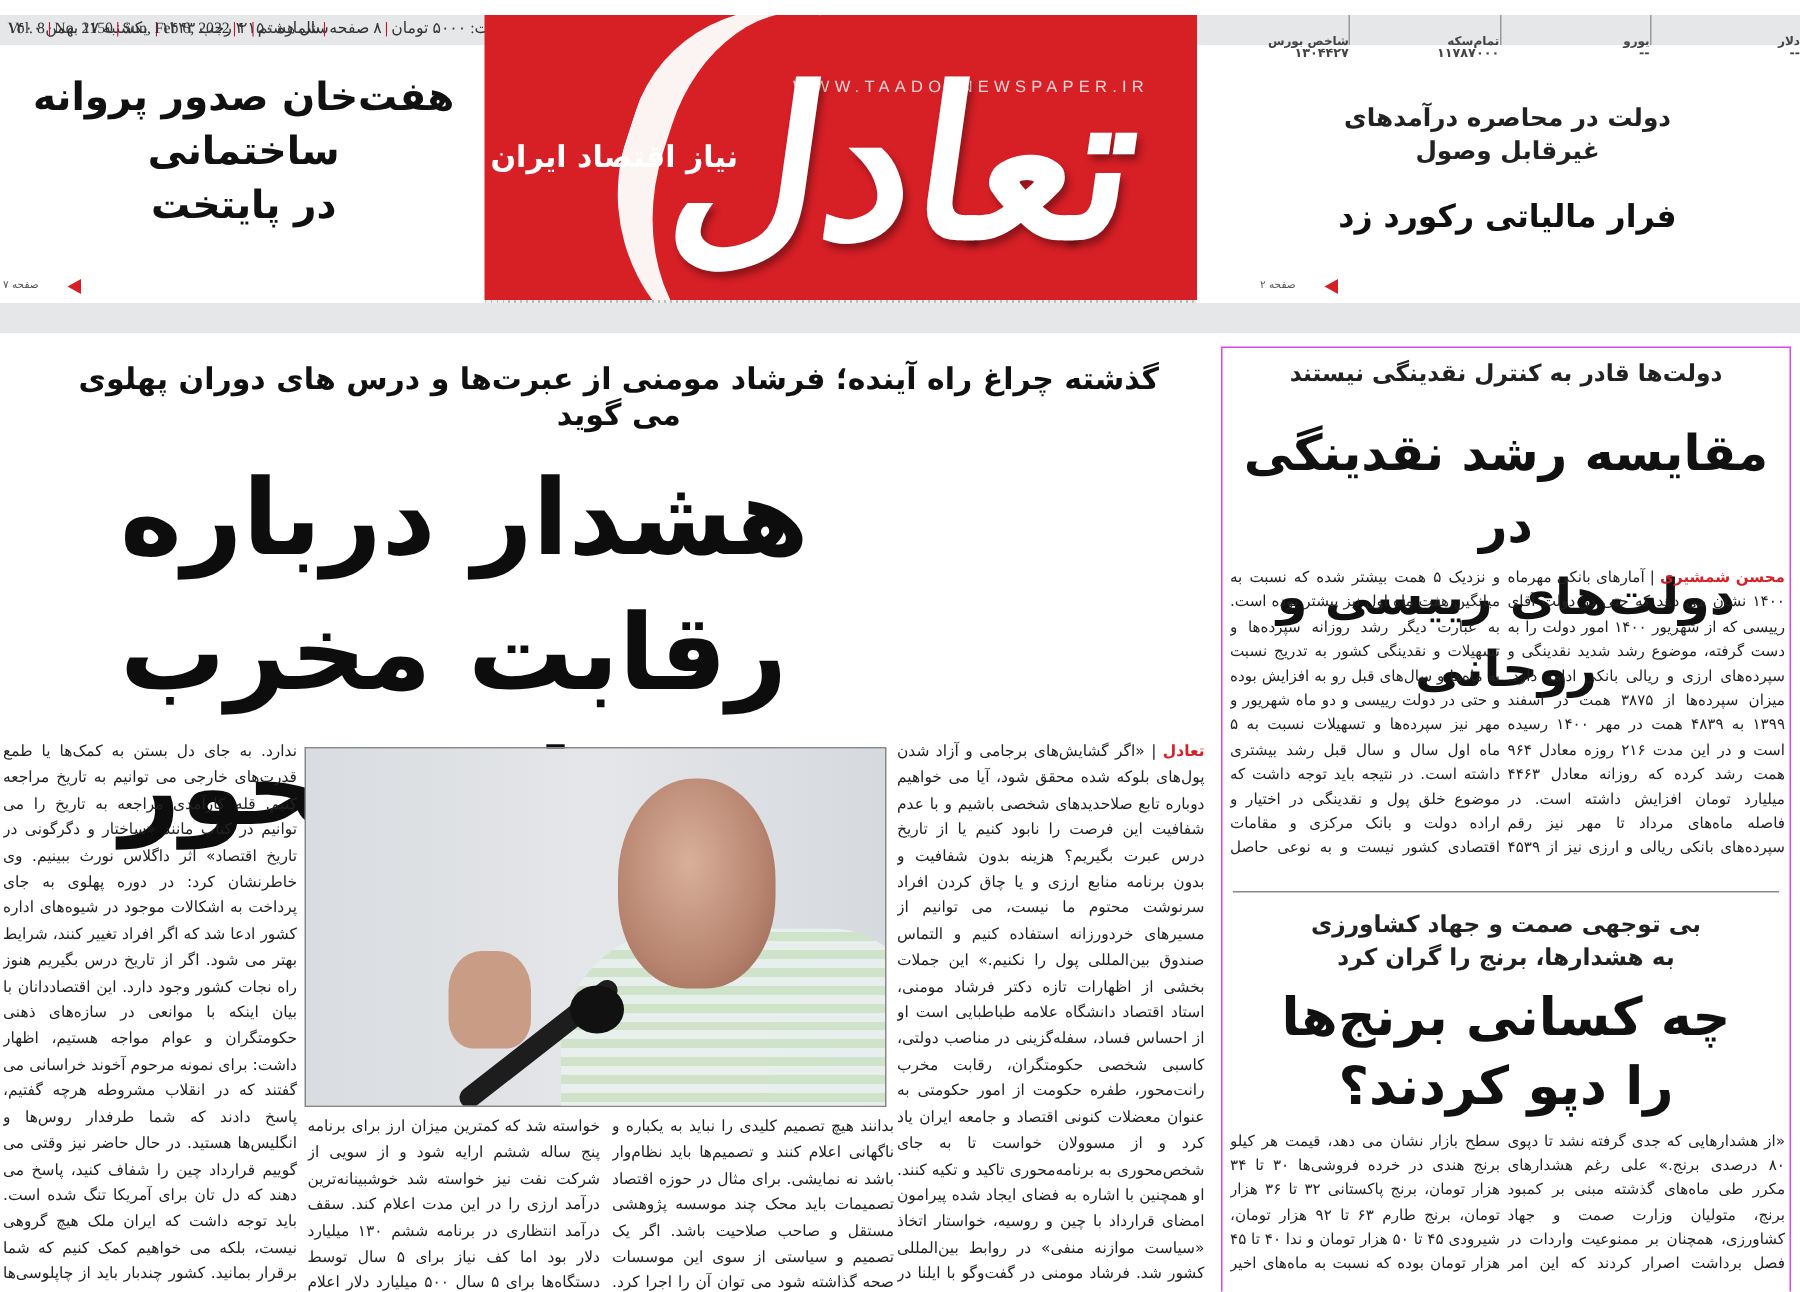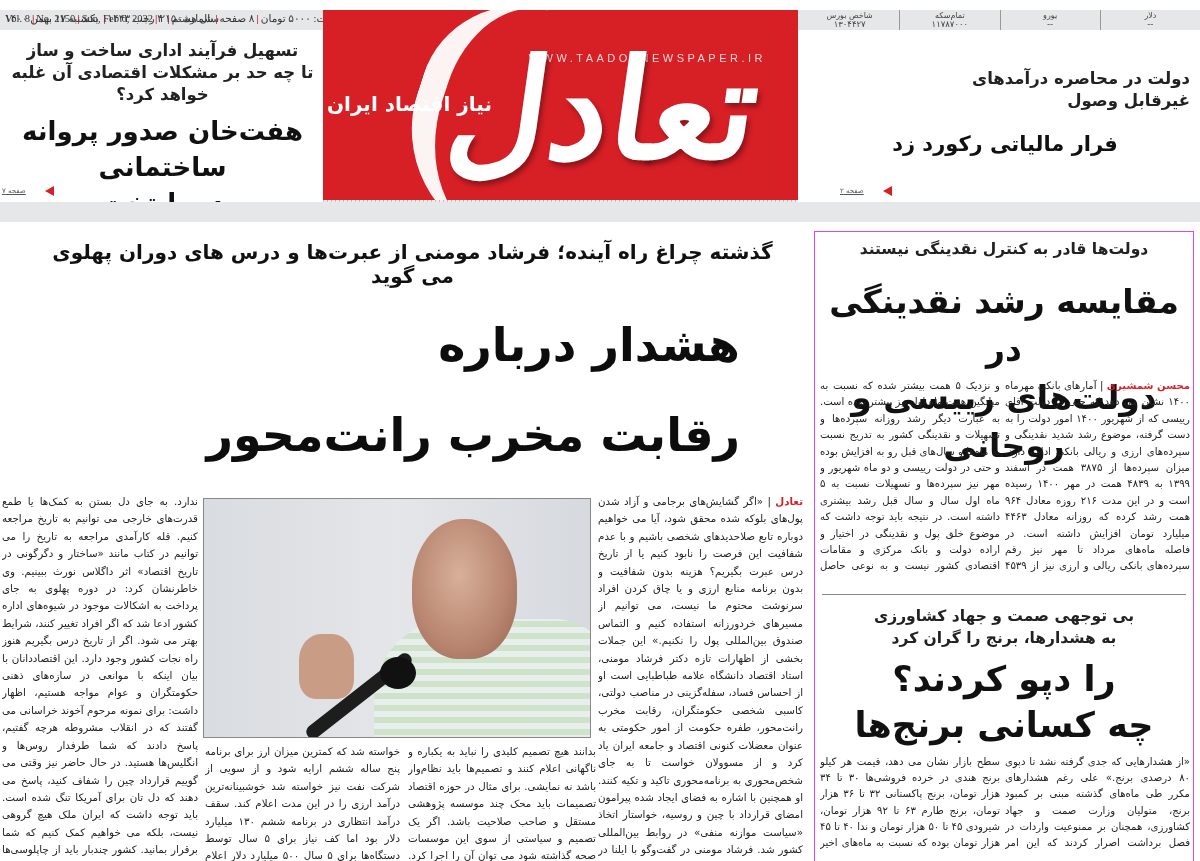--- a/index.html
+++ b/index.html
@@ -5,51 +5,51 @@
   * { box-sizing: border-box; margin: 0; padding: 0; }
   html, body { width: 1200px; height: 861px; overflow: hidden; background: #ffffff; }
   body { font-family: "DejaVu Sans", sans-serif; color: #111; position: relative; }
 
   
   .info-bar { position: absolute; top: 10px; left: 0; width: 1200px; height: 20px; background: #e6e7e9; }
   .info-bar .dateline { position: absolute; left: 4px; top: 2px; font-family: "Liberation Serif", serif; font-size: 10.5px; color: #333; white-space: nowrap; direction: rtl; }
   .info-bar .dateline span { margin: 0 1px; }
   .info-bar .sep { color: #c8102e; font-weight: bold; }
   .markets { position: absolute; right: 0; top: 0; width: 400px; height: 20px; display: flex; flex-direction: row-reverse; }
-  .market { flex: 1; text-align: center; font-size: 8px; line-height: 9px; color: #444; border-left: 1px solid #999; padding-top: 1px; }
+  .market { flex: 1; text-align: right; font-size: 8px; line-height: 9px; color: #444; border-left: 1px solid #999; padding-top: 13px; font-weight: bold; }
   .market:last-child { border-left: none; }
   .market .mval { font-size: 8.5px; }
 
   
   .masthead { position: absolute; left: 323px; top: 10px; width: 475px; height: 190px; }
   .masthead .red { position: absolute; left: 0; top: 0; width: 475px; height: 190px; background: #d71f26; }
   .masthead .url { position: absolute; right: 32px; top: 5px; color: #f3d6d6; font-size: 11px; letter-spacing: 3.5px; font-family: "Liberation Sans", sans-serif; margin-top: 37px; }
   .masthead .logo { position: absolute; right: 40px; top: 10px; color: #ffffff; font-family: "DejaVu Serif", serif; font-weight: bold; font-size: 138px; line-height: 180px; direction: rtl; text-shadow: 3px 4px 5px rgba(0,0,0,0.35); letter-spacing: -6px; transform: skewX(-8deg); }
   .masthead .tagline { position: absolute; left: 4px; top: 82px; color: #fff; font-weight: bold; font-size: 20px; direction: rtl; }
   .masthead .stripes { position: absolute; left: 0; bottom: -10px; width: 475px; height: 10px; background: repeating-linear-gradient(90deg, #bdbdbd 0 1px, #eeeeee 1px 4px); }
   .masthead .swoosh { position: absolute; left: 90px; top: -8px; width: 180px; height: 238px; border-left: 26px solid #ffffff; border-radius: 100px 0 0 120px; transform: rotate(18deg); opacity: 0.95; }
 
   
   .teaser { position: absolute; top: 40px; text-align: center; direction: rtl; }
   .teaser-left { left: 10px; width: 305px; }
   .teaser-right { right: 10px; width: 370px; }
   .teaser .kicker { font-weight: bold; font-size: 16.5px; line-height: 22px; color: #222; }
   .teaser .headline { font-weight: bold; font-size: 26px; line-height: 36px; margin-top: 7px; color: #111; }
-  .teaser-right .kicker { margin-top: 28px; text-align: right; }
+  .teaser-right .kicker { margin-top: 28px; }
   .teaser-right .headline { font-size: 21px; margin-top: 14px; }
-  .page-ref { position: absolute; font-size: 7px; color: #555; direction: rtl; display: flex; align-items: center; gap: 19px; text-decoration: underline; }
+  .page-ref { position: absolute; font-size: 7px; color: #555; direction: rtl; display: flex; gap: 19px; }
   .page-ref .arrow { width: 0; height: 0; border-top: 5px solid transparent; border-bottom: 5px solid transparent; border-right: 9px solid #d71f26; }
   .page-ref-left { left: 2px; top: 186px; }
   .page-ref-right { left: 820px; top: 186px; margin-left: 20px; }
 
   .gray-band { position: absolute; top: 202px; left: 0; width: 1200px; height: 20px; background: #e6e7e9; }
 
   
   .main-kicker { position: absolute; left: 35px; top: 240px; width: 755px; text-align: center; font-weight: bold; font-size: 20px; direction: rtl; color: #111; }
-  .main-headline { position: absolute; left: 80px; top: 300px; width: 660px; text-align: right; font-weight: bold; font-size: 46px; line-height: 90px; direction: rtl; color: #0d0d0d; letter-spacing: -1px; }
+  .main-headline { position: absolute; left: 80px; top: 300px; width: 660px; text-align: left; font-weight: bold; font-size: 70px; line-height: 90px; direction: rtl; color: #0d0d0d; letter-spacing: -1px; }
 
   .col { position: absolute; direction: rtl; text-align: justify; font-size: 10.3px; line-height: 17.4px; color: #222; overflow: hidden; }
   .col-main-1 { left: 598px; top: 493px; width: 205px; height: 368px; }
   .col-main-left { left: 2px; top: 493px; width: 196px; height: 368px; }
   .col-under-a { left: 408px; top: 743px; width: 188px; height: 118px; }
   .col-under-b { left: 205px; top: 743px; width: 195px; height: 118px; }
   .byline { color: #d71f26; font-weight: bold; }
 
   .photo { position: absolute; left: 203px; top: 498px; width: 388px; height: 240px; border: 1px solid #888; background: linear-gradient(90deg, #d9dce0 0%, #e4e6e9 50%, #d6d9de 100%); overflow: hidden; }
   .photo .head { position: absolute; left: 208px; top: 20px; width: 105px; height: 140px; border-radius: 48% 48% 44% 44%; background: radial-gradient(ellipse at 45% 40%, #d8b09a 0%, #b88570 60%, #94624f 100%); }
@@ -105,24 +105,20 @@
 <div class="masthead">
   <div class="red"></div>
   <div class="swoosh"></div>
   <div class="url">WWW.TAADOLNEWSPAPER.IR</div>
   <div class="logo">تعادل</div>
   <div class="tagline">نیاز اقتصاد ایران</div>
   <div class="stripes"></div>
 </div>
 
 <div class="teaser teaser-left">
-  <div class="kicker">
-    <div>تسهیل فرآیند اداری ساخت و ساز</div>
-    <div>تا چه حد بر مشکلات اقتصادی آن غلبه خواهد کرد؟</div>
-  </div>
   <div class="headline">
     <div>هفت‌خان صدور پروانه ساختمانی</div>
     <div>در پایتخت</div>
   </div>
 </div>
 <div class="page-ref page-ref-left">
   <span class="arrow"></span>
   <span>صفحه ۷</span>
 </div>
 
@@ -177,20 +173,20 @@
   
 </div>
 
 <div class="sb-divider"></div>
 
 <div class="sb2-kicker">
   <div>بی توجهی صمت و جهاد کشاورزی</div>
   <div>به هشدارها، برنج را گران کرد</div>
 </div>
 <div class="sb2-headline">
+  <div>چه کسانی برنج‌ها</div>
   <div>را دپو کردند؟</div>
-  <div>چه کسانی برنج‌ها</div>
 </div>
 <div class="col sb2-col-r">«از هشدارهایی که جدی گرفته نشد تا دپوی ۸۰ درصدی برنج.» علی رغم هشدارهای مکرر طی ماه‌های گذشته مبنی بر کمبود برنج، متولیان وزارت صمت و جهاد کشاورزی، همچنان بر ممنوعیت واردات در فصل برداشت اصرار کردند که این امر نتیجه‌ای جز گرانی برنج در بر نداشت. به‌طوری که، بررسی‌ها از</div>
 <div class="col sb2-col-l">
   <span>سطح بازار نشان می دهد، قیمت هر کیلو برنج هندی در خرده فروشی‌ها ۳۰ تا ۳۴ هزار تومان، برنج پاکستانی ۳۲ تا ۳۶ هزار تومان، برنج طارم ۶۳ تا ۹۲ هزار تومان، شیرودی ۴۵ تا ۵۰ هزار تومان و ندا ۴۰ تا ۴۵ هزار تومان بوده که نسبت به ماه‌های اخیر ۱۵ تا ۳۰ هزار تومان افزایش قیمت را تجربه کردند.</span>
   
 </div>
 
 </body></html>

